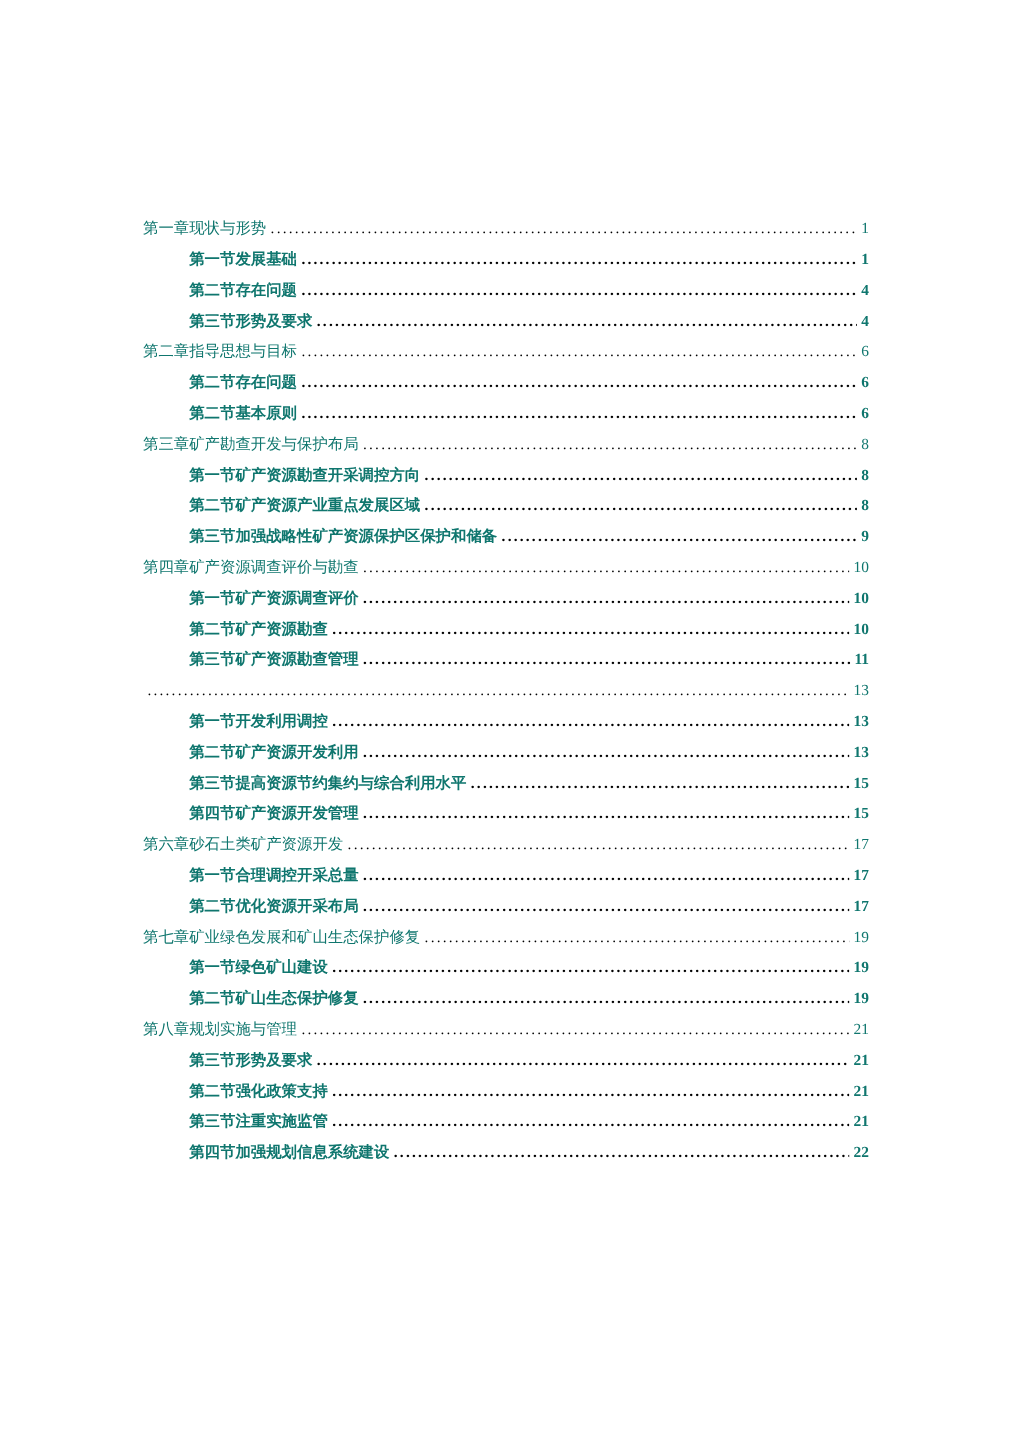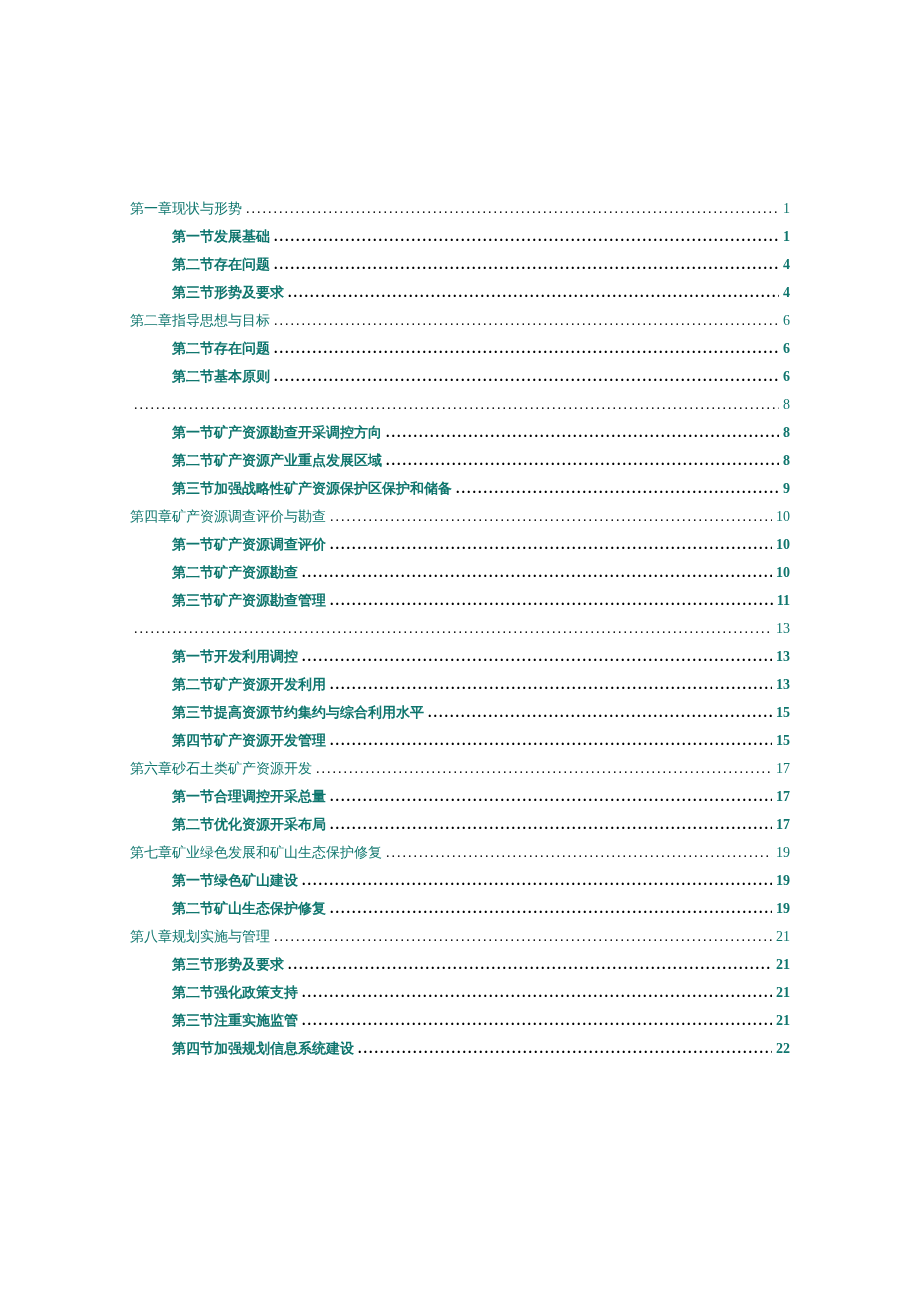--- a/index.html
+++ b/index.html
@@ -83,20 +83,21 @@
       <span class="toc-title">第二节存在问题</span>
       <span class="toc-dots"></span>
       <span class="toc-page">6</span>
     </div>
     <div class="toc-entry level-2">
       <span class="toc-title">第二节基本原则</span>
       <span class="toc-dots"></span>
       <span class="toc-page">6</span>
     </div>
     <div class="toc-entry level-1">
+      <span class="toc-title">第三章矿产勘查开发与保护布局</span>
       <span class="toc-dots"></span>
       <span class="toc-page">8</span>
     </div>
     <div class="toc-entry level-2">
       <span class="toc-title">第一节矿产资源勘查开采调控方向</span>
       <span class="toc-dots"></span>
       <span class="toc-page">8</span>
     </div>
     <div class="toc-entry level-2">
       <span class="toc-title">第二节矿产资源产业重点发展区域</span>

